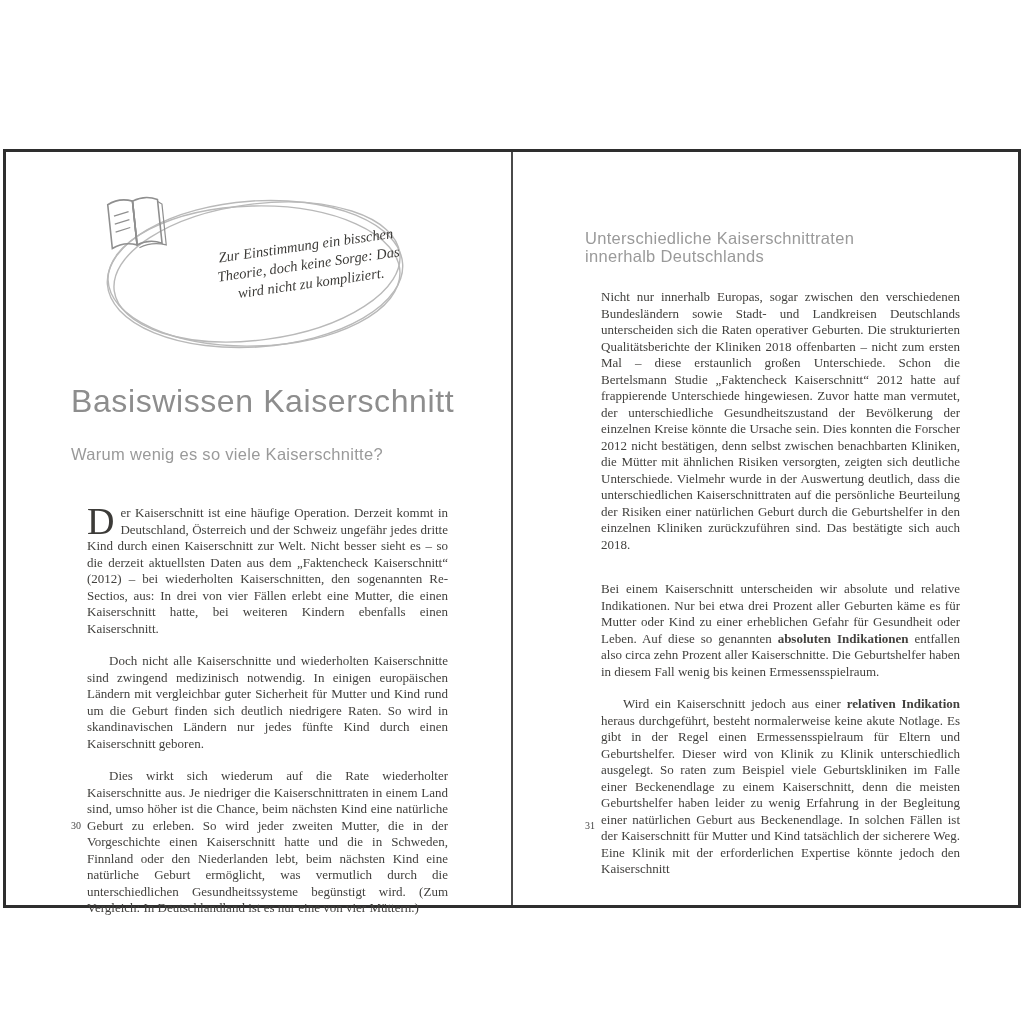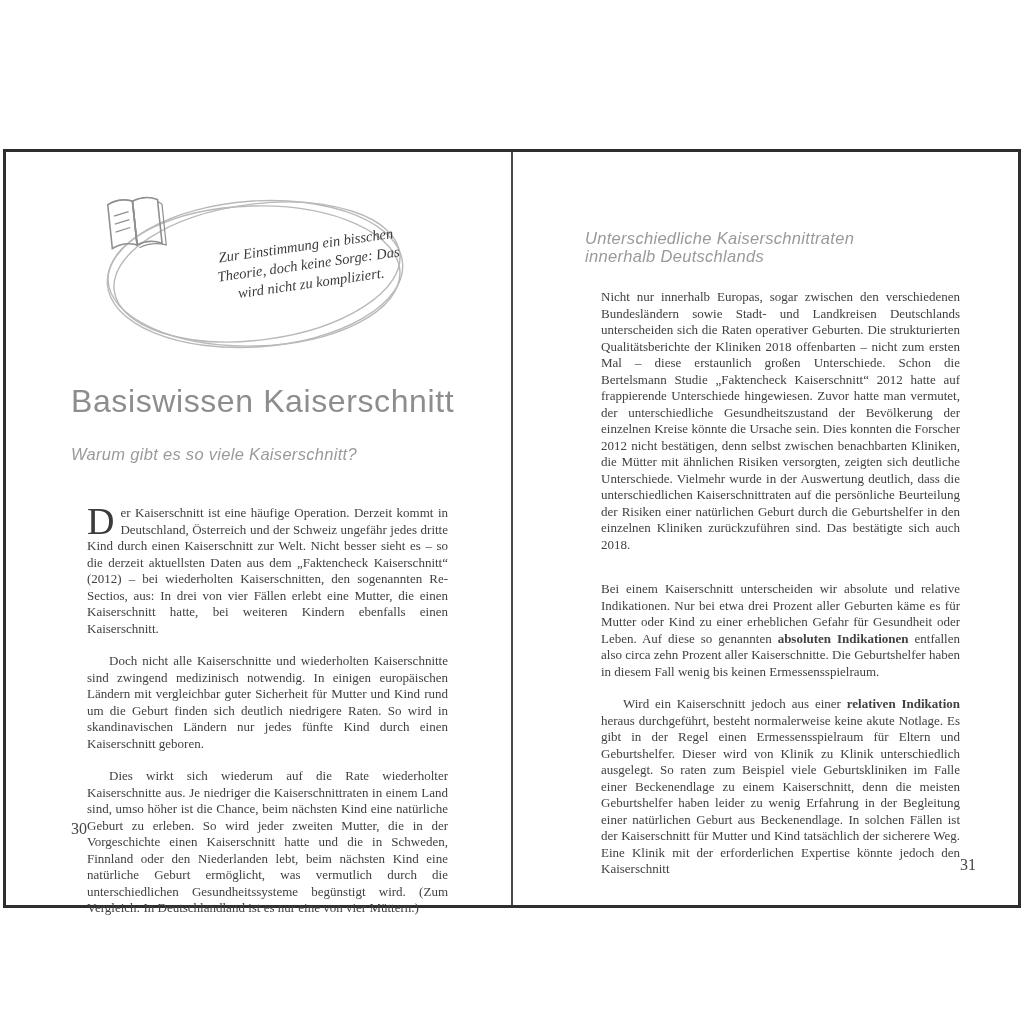--- a/index.html
+++ b/index.html
@@ -36,21 +36,20 @@
 
   .page-title{
     position:absolute;left:65px;top:231px;
     font-family:"Liberation Sans", sans-serif;font-weight:300;
     font-size:32px;letter-spacing:0.6px;color:var(--title-gray);
   }
   .section-heading{
     font-family:"Liberation Sans", sans-serif;font-weight:300;
     font-size:16.5px;line-height:17.5px;letter-spacing:0.3px;
     color:var(--heading-gray);
-    font-style:italic;
   }
   .heading-left{position:absolute;left:65px;top:294px;}
   .heading-r1{position:absolute;left:72px;top:78px;}
   .heading-r2{position:absolute;left:72px;top:368px;}
 
   .body-block{
     position:absolute;font-size:13px;line-height:16.5px;
     text-align:justify;color:var(--body-text);
   }
   .body-left{left:65px;top:337px;width:393px;}
@@ -58,24 +57,24 @@
   .body-r2{left:72px;top:413px;width:391px;}
   .body-block p{margin:16px;}
   .body-block p.indent{text-indent:22px;}
 
   .dropcap{
     float:left;font-size:38px;line-height:30px;height:31px;
     padding:1px 6px 0 0;color:#3c3b38;
   }
 
   .page-number{
-    position:absolute;top:668px;font-size:16px;color:#454545;
+    position:absolute;top:668px;font-size:10px;color:#454545;
   }
   .pagenum-left{left:65px;}
-  .pagenum-right{left:72px;width:391px;text-align:right;margin-top:36px;}
+  .pagenum-right{left:72px;width:391px;}
 </style>
 </head>
 <body>
 
 <div class="spread">
 
   <div class="page page-left">
 
     <div class="sticker">
       <svg width="310" height="168" viewBox="0 0 310 168">
@@ -98,21 +97,21 @@
       </svg>
       <div class="sticker-text">
           <div>Zur Einstimmung ein bisschen</div>
           <div>Theorie, doch keine Sorge: Das</div>
           <div>wird nicht zu kompliziert.</div>
         </div>
     </div>
 
     <div class="page-title">Basiswissen Kaiserschnitt</div>
 
-    <div class="section-heading heading-left">Warum gibt es so viele Kaiserschnitt?</div>
+    <div class="section-heading heading-left">Warum wenig es so viele Kaiserschnitte?</div>
 
     <div class="body-block body-left">
       <p><span class="dropcap">D</span><span>er Kaiserschnitt ist eine häufige Operation. Derzeit kommt in Deutschland, Österreich und der Schweiz ungefähr jedes dritte Kind durch einen Kaiserschnitt zur Welt. Nicht besser sieht es – so die derzeit aktuellsten Daten aus dem „Faktencheck Kaiserschnitt“ (2012) – bei wiederholten Kaiserschnitten, den sogenannten Re-Sectios, aus: In drei von vier Fällen erlebt eine Mutter, die einen Kaiserschnitt hatte, bei weiteren Kindern ebenfalls einen Kaiserschnitt.</span></p>
       <p class="indent"><span>Doch nicht alle Kaiserschnitte und wiederholten Kaiserschnitte sind zwingend medizinisch notwendig. In einigen europäischen Ländern mit vergleichbar guter Sicherheit für Mutter und Kind rund um die Geburt finden sich deutlich niedrigere Raten. So wird in skandinavischen Ländern nur jedes fünfte Kind durch einen Kaiserschnitt geboren.</span></p>
       <p class="indent"><span>Dies wirkt sich wiederum auf die Rate wiederholter Kaiserschnitte aus. Je niedriger die Kaiserschnittraten in einem Land sind, umso höher ist die Chance, beim nächsten Kind eine natürliche Geburt zu erleben. So wird jeder zweiten Mutter, die in der Vorgeschichte einen Kaiserschnitt hatte und die in Schweden, Finnland oder den Niederlanden lebt, beim nächsten Kind eine natürliche Geburt ermöglicht, was vermutlich durch die unterschiedlichen Gesundheitssysteme begünstigt wird. (Zum Vergleich: In Deutschlandland ist es nur eine von vier Müttern.)</span></p>
     </div>
 
     <div class="page-number pagenum-left">30</div>
   </div>
 

